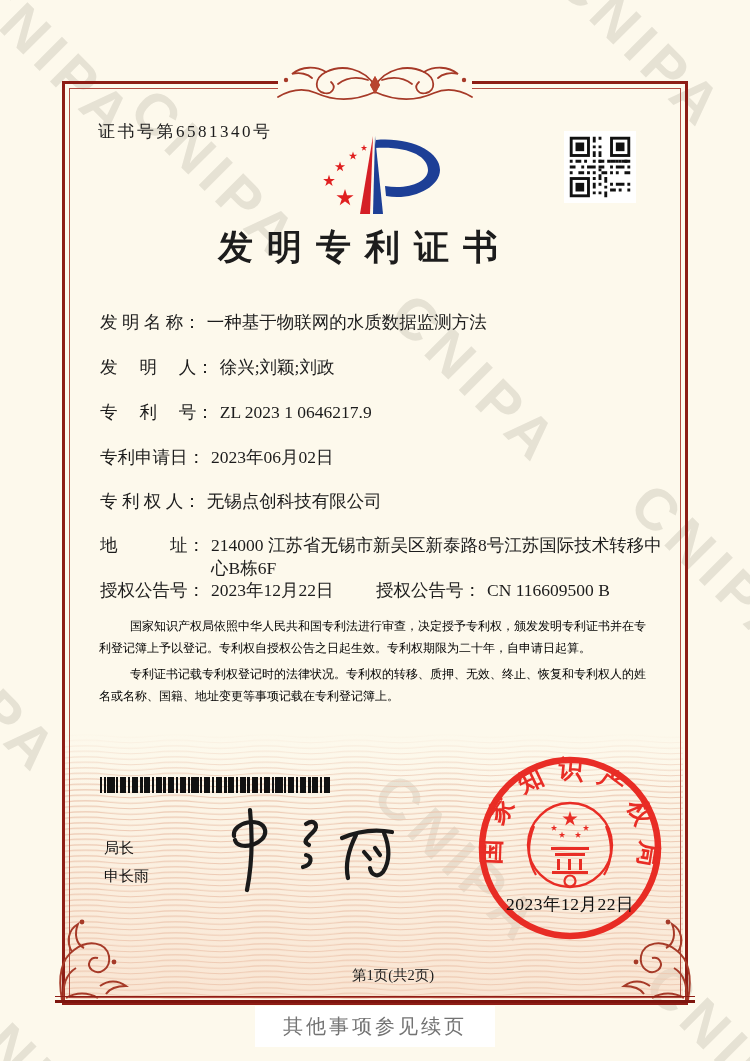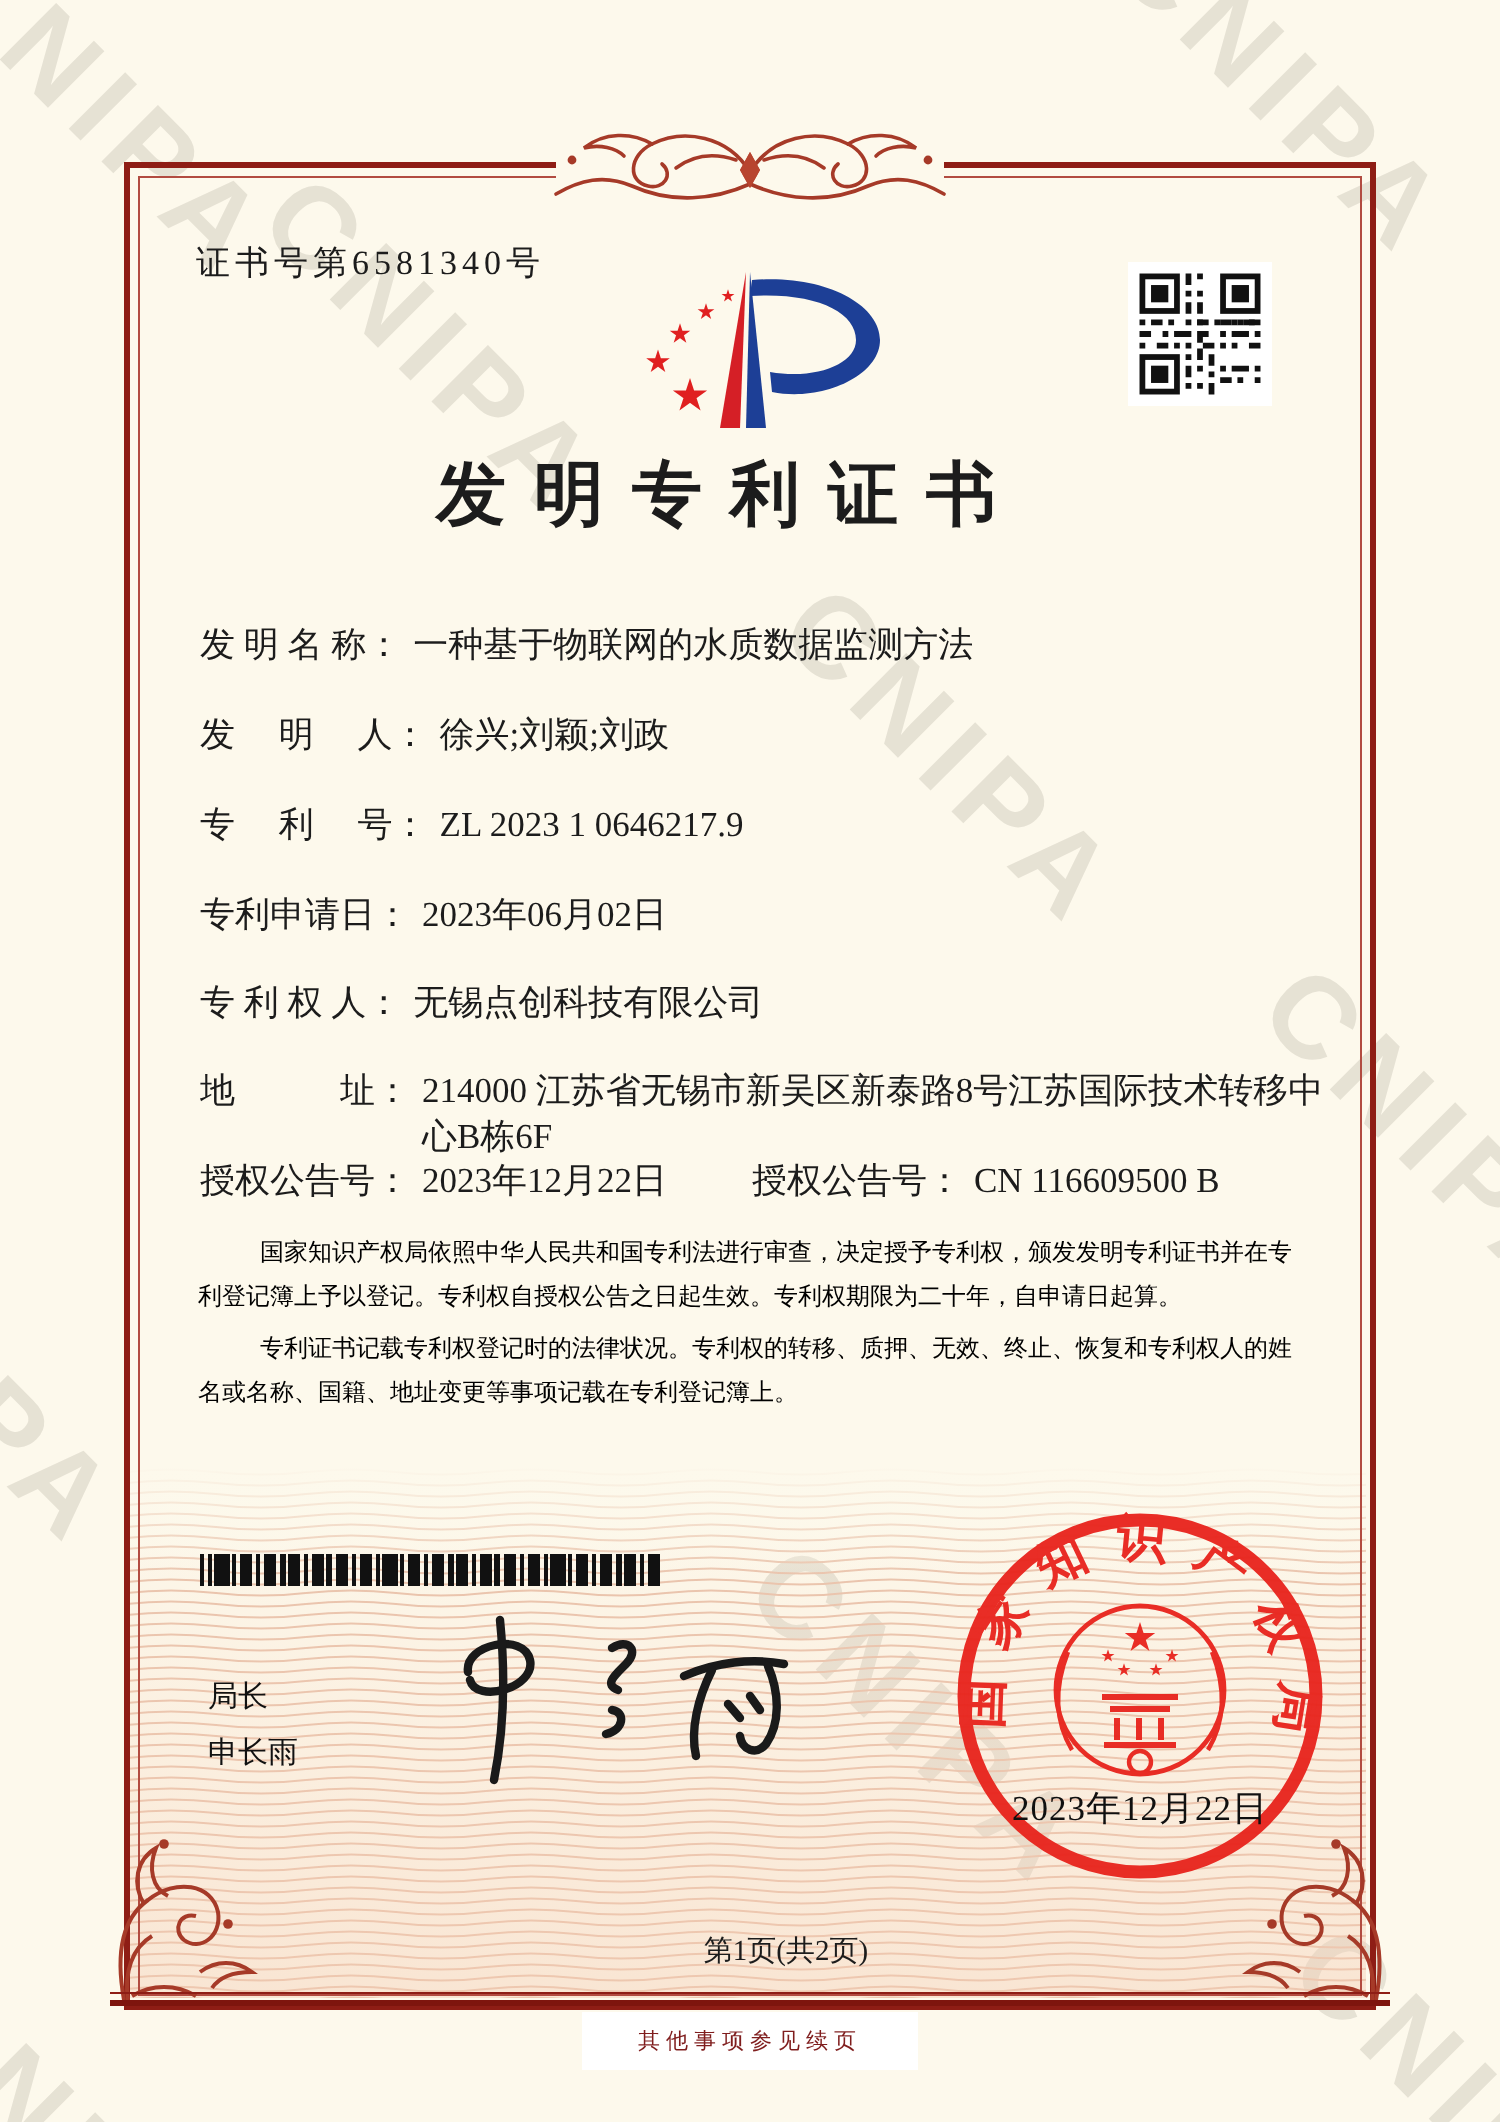--- a/index.html
+++ b/index.html
@@ -39,21 +39,21 @@
                  repeating-linear-gradient(90deg,rgba(0,0,0,0) 0 9px,#111 9px 12px);}
   .officer{position:absolute;left:104px;z-index:4;font-family:"Liberation Sans","DejaVu Sans",sans-serif;
       font-size:15px;color:#111;}
   .officer.t1{top:839px;} .officer.t2{top:867px;}
   .sig-svg{position:absolute;left:218px;top:798px;z-index:4;}
   .seal-svg{position:absolute;left:472px;top:750px;z-index:5;opacity:0.95;}
   .seal-date{position:absolute;left:472px;top:892px;width:196px;text-align:center;font-size:17.5px;
       color:#101010;z-index:6;letter-spacing:0.5px;}
   .page-info{position:absolute;left:62px;top:966px;width:622px;text-align:center;font-size:14.5px;z-index:4;margin-left:20px;}
   .continue-wrap{position:absolute;left:0;top:1006px;width:750px;display:flex;justify-content:center;z-index:5;}
-  .continue-box{background:#ffffff;padding:7px 28px;font-size:11px;letter-spacing:3px;color:#7f1d1d;}
+  .continue-box{background:#ffffff;padding:7px 28px;font-size:20px;letter-spacing:3px;color:#737373;}
 </style>
 </head>
 <body>
 
 <div class="page">
 
   <span class="wm" style="left:0px;top:-45px">CNIPA</span>
   <span class="wm" style="left:590px;top:-55px">CNIPA</span>
   <span class="wm" style="left:165px;top:75px">CNIPA</span>
   <span class="wm" style="left:425px;top:280px">CNIPA</span>

